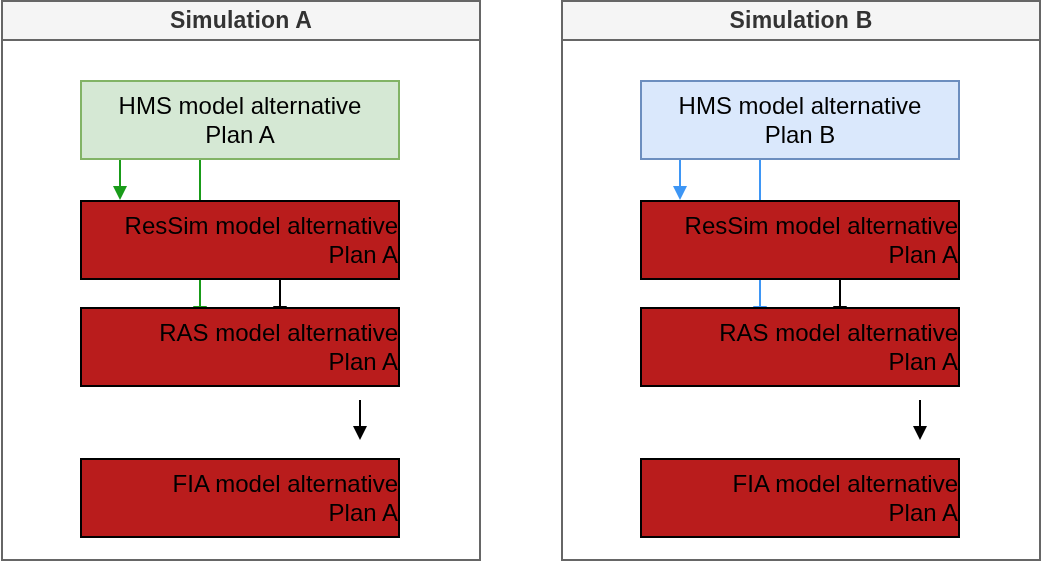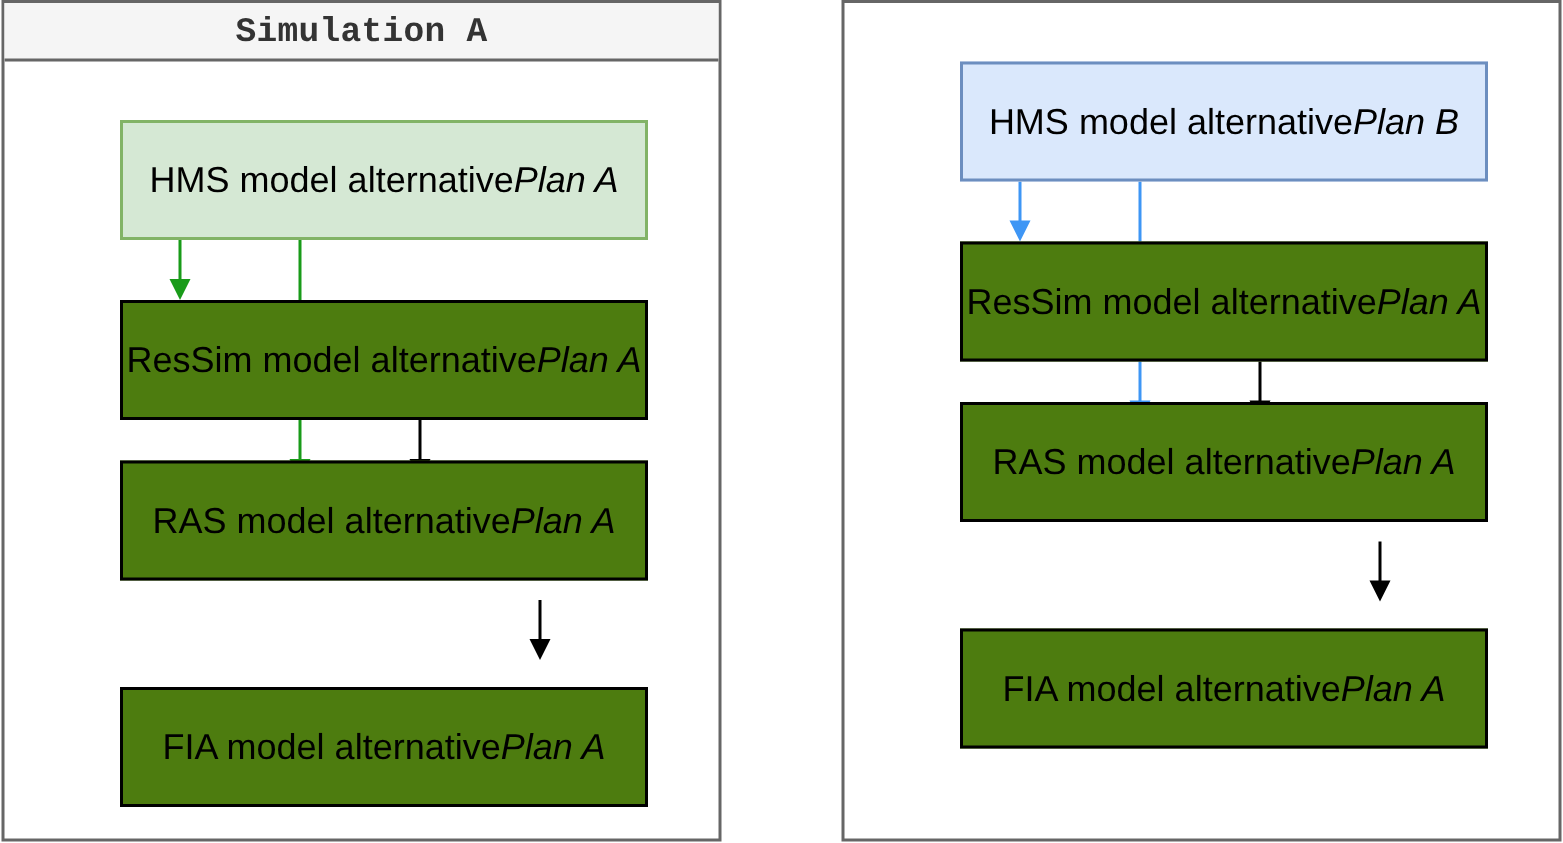--- a/index.html
+++ b/index.html
@@ -9,38 +9,38 @@
     font-family:"Liberation Sans", sans-serif;
   }
   .panel{
     position:absolute;top:0;width:480px;height:561px;
     box-sizing:border-box;border:2px solid #666666;background:#ffffff;
   }
   .panel.left{left:1px;}
   .panel.right{left:561px;}
   .title-bar{
     height:37px;background:#f5f5f5;border-bottom:2px solid #666666;
-    display:flex;align-items:center;justify-content:center;font-family:Liberation Mono, monospace;
+    display:flex;align-items:center;justify-content:center;
   }
   .title-bar span{
     font-size:23px;font-weight:bold;color:#333333;letter-spacing:0.2px;
   }
   .panel-body{position:relative;width:476px;height:518px;}
   svg.connector-layer{position:absolute;left:0;top:0;width:476px;height:518px;}
   svg.connector-layer line{stroke-width:2px;}
   .node{
-    position:absolute;left:77px;width:352px;height:80px;box-sizing:border-box;
-    display:flex;flex-direction:row;align-items:center;justify-content:center;
+    position:absolute;left:77px;width:320px;height:80px;box-sizing:border-box;
+    display:flex;flex-direction:column;align-items:center;justify-content:center;
     text-align:center;font-size:24px;line-height:29px;color:#000000;
   }
-  .node.plain{background:#4d7c0f;border:2px solid #000000;}
+  .node.plain{background:#b91c1c;border:2px solid #000000;align-items:flex-end;}
   .node.green{background:#d5e8d4;border:2px solid #82b366;}
   .node.blue{background:#dae8fc;border:2px solid #6c8ebf;}
   .n1{top:39px}.n2{top:159px}.n3{top:266px}.n4{top:417px}
-  .plan-line{font-style:italic;}
+  .plan-line{}
 </style>
 </head>
 <body>
 
 <div class="panel left">
   <div class="title-bar">
     <span>Simulation A</span>
   </div>
   <div class="panel-body">
 
@@ -70,20 +70,23 @@
     </div>
     <div class="node plain n4">
       <div>FIA model alternative</div>
       <div class="plan-line">Plan A</div>
     </div>
 
   </div>
 </div>
 
 <div class="panel right">
+  <div class="title-bar">
+    <span>Simulation B</span>
+  </div>
   <div class="panel-body">
 
     <svg class="connector-layer" viewBox="0 0 476 518">
       <line x1="117" y1="119" x2="117" y2="148" stroke="#3e96f5"></line>
       <polygon points="110,145 124,145 117,159" fill="#3e96f5"></polygon>
       <line x1="197" y1="119" x2="197" y2="159" stroke="#3e96f5"></line>
       <line x1="197" y1="239" x2="197" y2="268" stroke="#3e96f5"></line>
       <polygon points="190,265 204,265 197,279" fill="#3e96f5"></polygon>
       <line x1="277" y1="239" x2="277" y2="268" stroke="#000000"></line>
       <polygon points="270,265 284,265 277,279" fill="#000000"></polygon>

